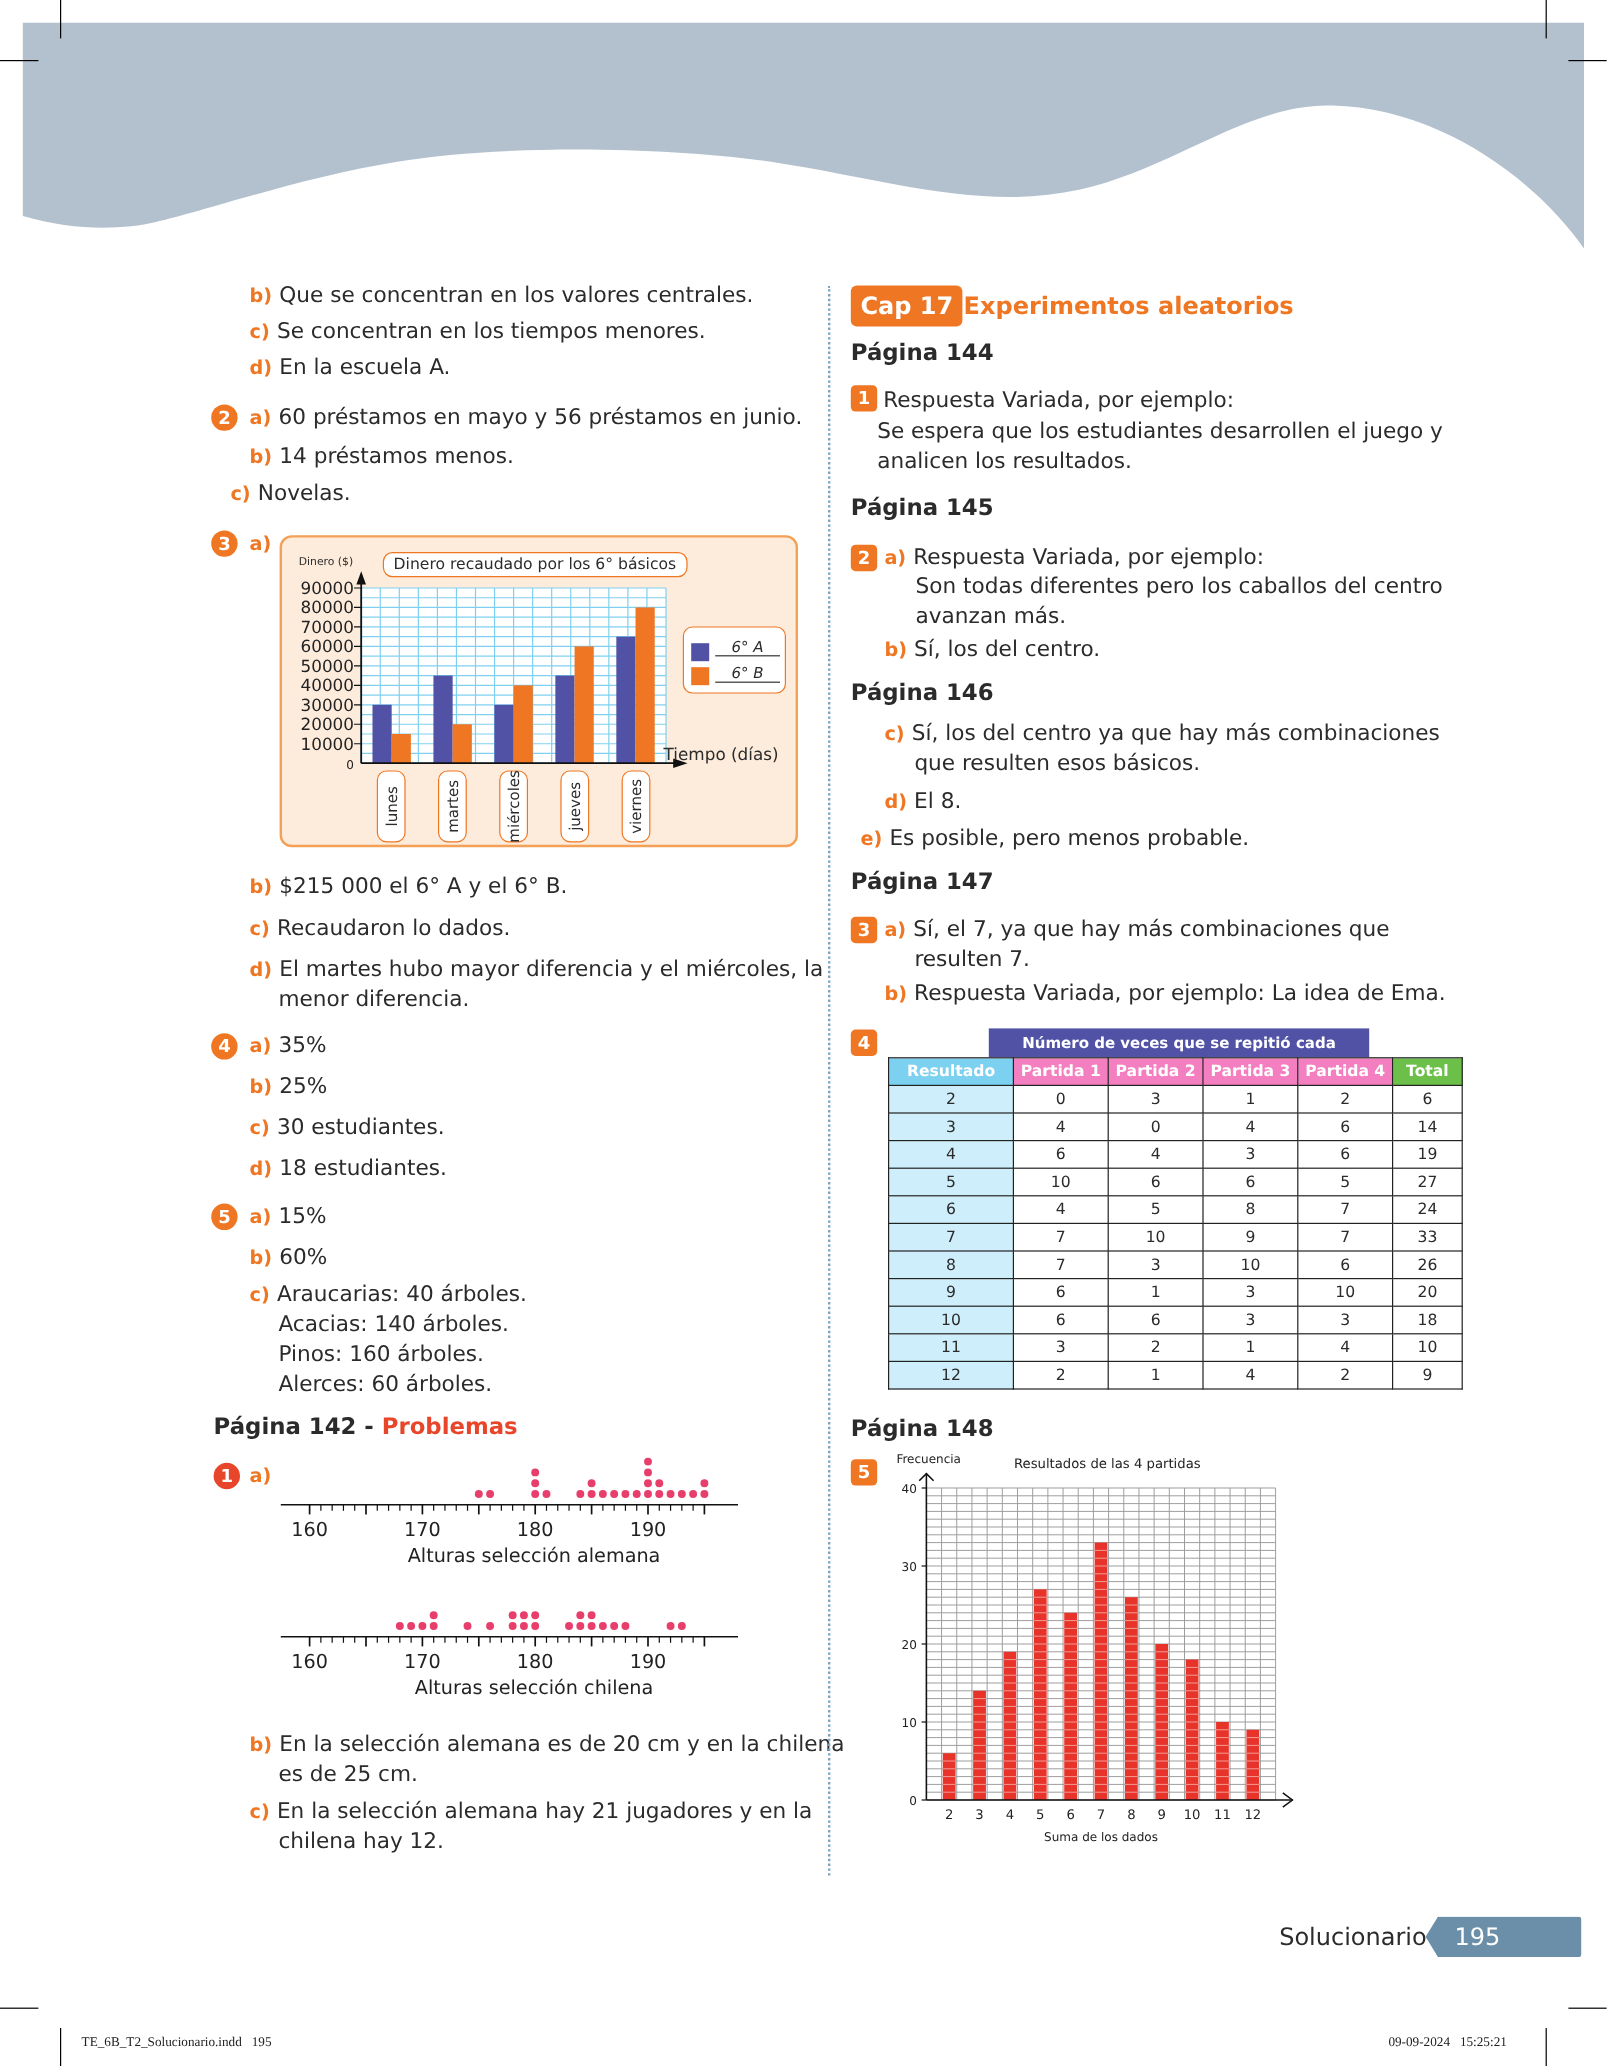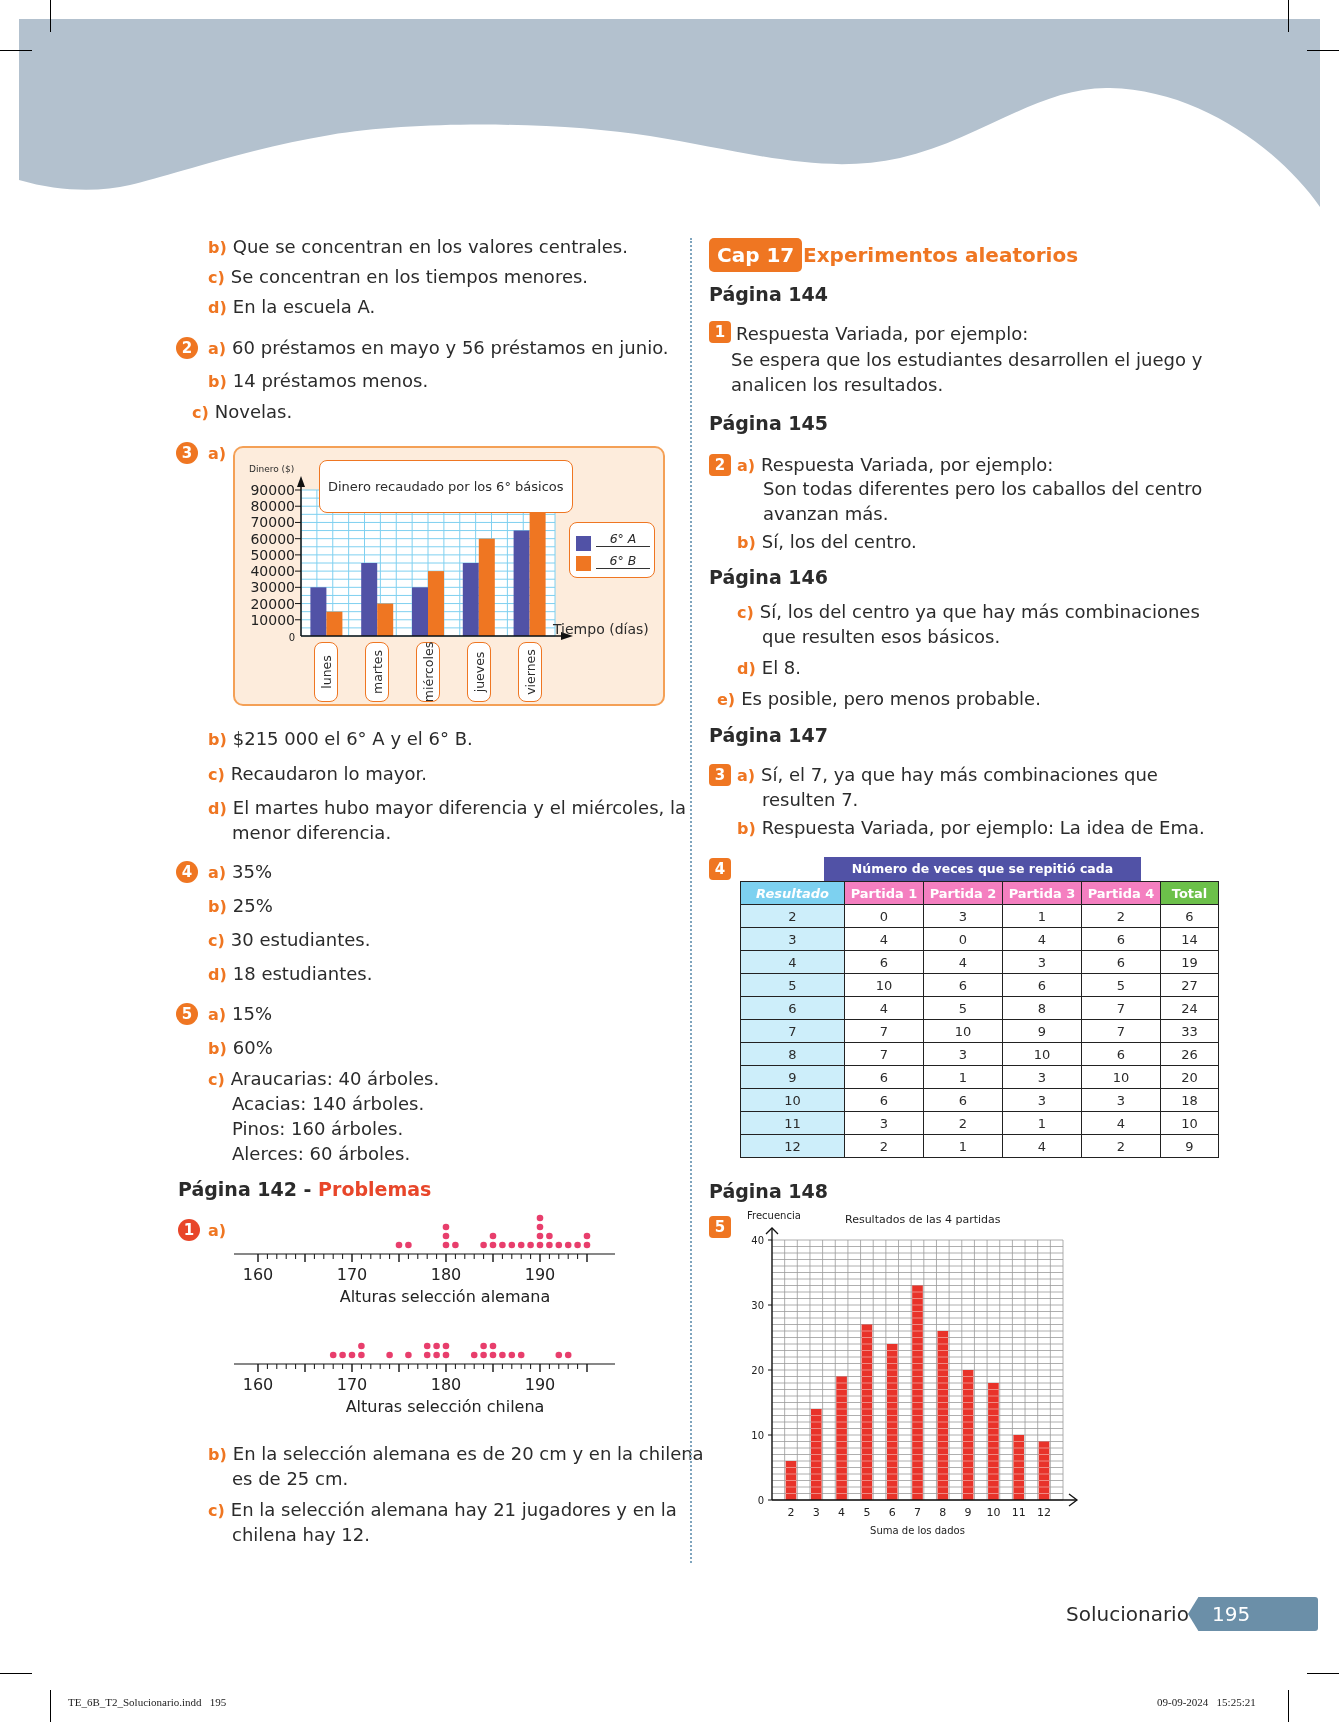--- a/index.html
+++ b/index.html
@@ -12,29 +12,29 @@
   .lbl { color: #ef7622; font-weight: bold; margin-right: 6px; font-size: 16px; }
   .num-circle { position: absolute; width: 22px; height: 22px; border-radius: 50%; background: #ef7622; color: #fff; font-weight: bold; font-size: 15px; text-align: center; line-height: 22px; }
   .num-circle.red { background: #e8462a; }
   .num-square { position: absolute; width: 22px; height: 22px; border-radius: 4px; background: #ef7622; color: #fff; font-weight: bold; font-size: 15px; text-align: center; line-height: 22px; }
   .page-head { position: absolute; font-size: 19px; font-weight: bold; color: #2b2b2b; }
   .divider { position: absolute; left: 690px; top: 238px; width: 0; height: 1325px; border-left: 2px dotted #7fa5be; }
   .cap-badge { position: absolute; left: 709px; top: 238px; height: 34px; padding: 0 8px; background: #ef7622; color: #fff; font-weight: bold; font-size: 20px; line-height: 34px; border-radius: 5px; }
   .cap-title { position: absolute; left: 803px; top: 242px; color: #ef7622; font-weight: bold; font-size: 20px; line-height: 26px; }
   
   .chart-box { position: absolute; left: 233px; top: 446px; width: 432px; height: 260px; background: #fdecdc; border: 2px solid #f4a056; border-radius: 10px; }
-  .chart-title-pill { position: absolute; background: #fff; border: 1.5px solid #ef7622; border-radius: 8px; font-size: 13px; padding: 18px 8px; white-space: nowrap; }
+  .chart-title-pill { position: absolute; background: #fff; border: 1.5px solid #ef7622; border-radius: 8px; font-size: 13px; padding: 2px 8px; white-space: nowrap; }
   .legend-box { position: absolute; background: #fff; border: 1.5px solid #ef7622; border-radius: 8px; font-style: italic; }
   .day-pill { position: absolute; background: #fff; border: 1.5px solid #ef7622; border-radius: 8px; }
   .day-pill span { position: absolute; left: 50%; top: 50%; transform: translate(-50%,-50%) rotate(-90deg); font-size: 12.5px; white-space: nowrap; }
   
   table.res { position: absolute; left: 740px; top: 881px; border-collapse: collapse; font-size: 13px; }
   table.res td, table.res th { border: 1.2px solid #222; height: 23px; text-align: center; font-weight: normal; }
   table.res th { color: #fff; font-weight: bold; }
-  .th-res { background: #7dd1f0; width: 104px; font-style: italic; }
+  .th-res { background: #7dd1f0; width: 104px; }
   .th-part { background: #f47fc0; width: 79px; }
   .th-tot { background: #6cc04a; width: 58px; }
   td.res-col { background: #cdeefa; }
   .tbl-super { position: absolute; left: 824px; top: 857px; width: 317px; height: 24px; background: #5152a6; color: #fff; font-weight: bold; font-size: 12.5px; text-align: center; line-height: 24px; }
   .footer-tab { position: absolute; left: 1188px; top: 1597px; width: 130px; height: 34px; background: #6b8fa8; border-radius: 3px; clip-path: polygon(8% 0, 100% 0, 100% 100%, 8% 100%, 0 50%); }
   .footer-num { position: absolute; left: 1212px; top: 1600px; color: #fff; font-size: 20px; line-height: 28px; }
   .footer-sol { position: absolute; left: 1066px; top: 1600px; font-size: 20px; line-height: 28px; color: #2b2b2b; }
   .slug { position: absolute; font-family: "Liberation Serif", serif; font-size: 11px; color: #222; }
 </style>
 </head>
@@ -160,21 +160,21 @@
       <div class="day-pill" style="left: 231.8px; top: 194px; width: 24px; height: 60px;">
         <span>jueves</span>
       </div>
       <div class="day-pill" style="left: 282.6px; top: 194px; width: 24px; height: 60px;">
         <span>viernes</span>
       </div>
     </div>
 </div>
 
 <div class="txt" style="left:208px;top:728px"><span class="lbl">b)</span><span>$215 000 el 6° A y el 6° B.</span></div>
-<div class="txt" style="left:208px;top:763px"><span class="lbl">c)</span><span>Recaudaron lo mayor.</span></div>
+<div class="txt" style="left:208px;top:763px"><span class="lbl">c)</span><span>Recaudaron lo dados.</span></div>
 <div class="txt" style="left:208px;top:797px"><span class="lbl">d)</span><span>El martes hubo mayor diferencia y el miércoles, la</span></div>
 <div class="txt" style="left:232px;top:822px">menor diferencia.</div>
 
 <div class="num-circle" style="left:176px;top:861px">4</div>
 <div class="txt" style="left:208px;top:861px"><span class="lbl">a)</span><span>35%</span></div>
 <div class="txt" style="left:208px;top:895px"><span class="lbl">b)</span><span>25%</span></div>
 <div class="txt" style="left:208px;top:929px"><span class="lbl">c)</span><span>30 estudiantes.</span></div>
 <div class="txt" style="left:208px;top:963px"><span class="lbl">d)</span><span>18 estudiantes.</span></div>
 
 <div class="num-circle" style="left:176px;top:1003px">5</div>

